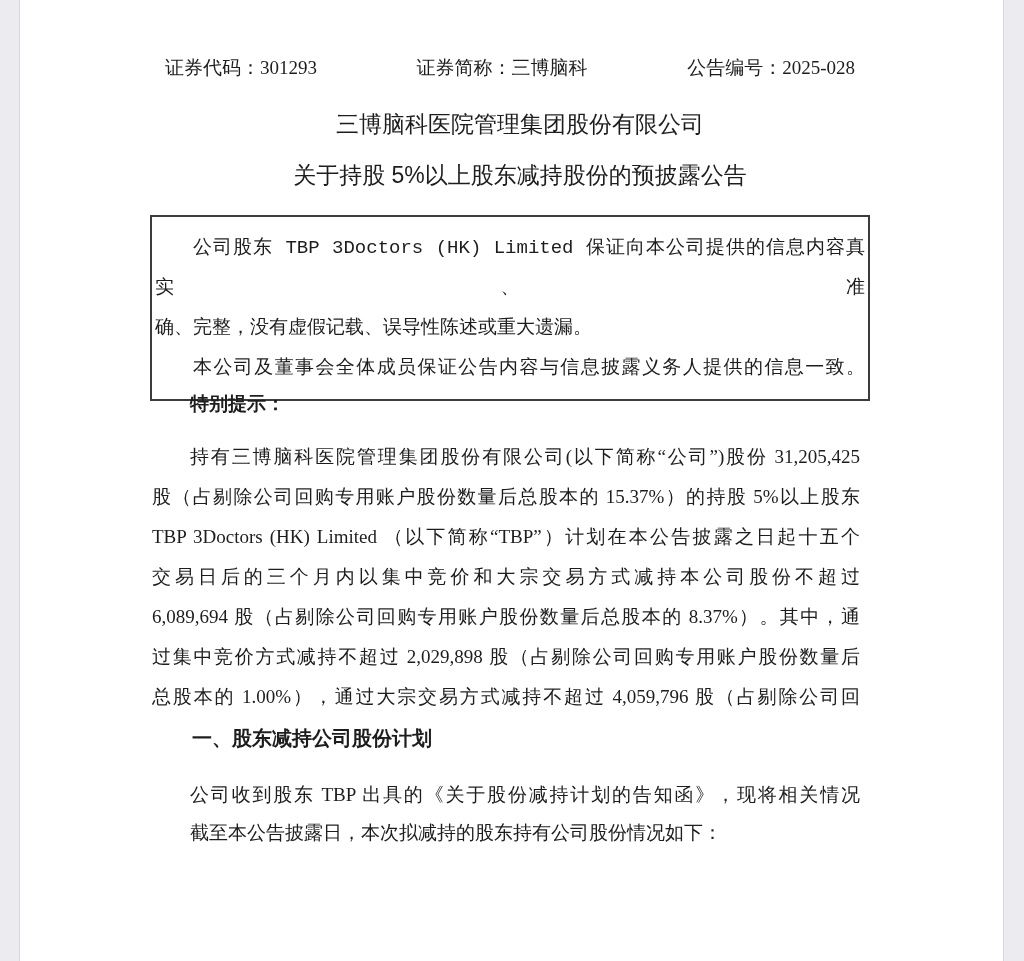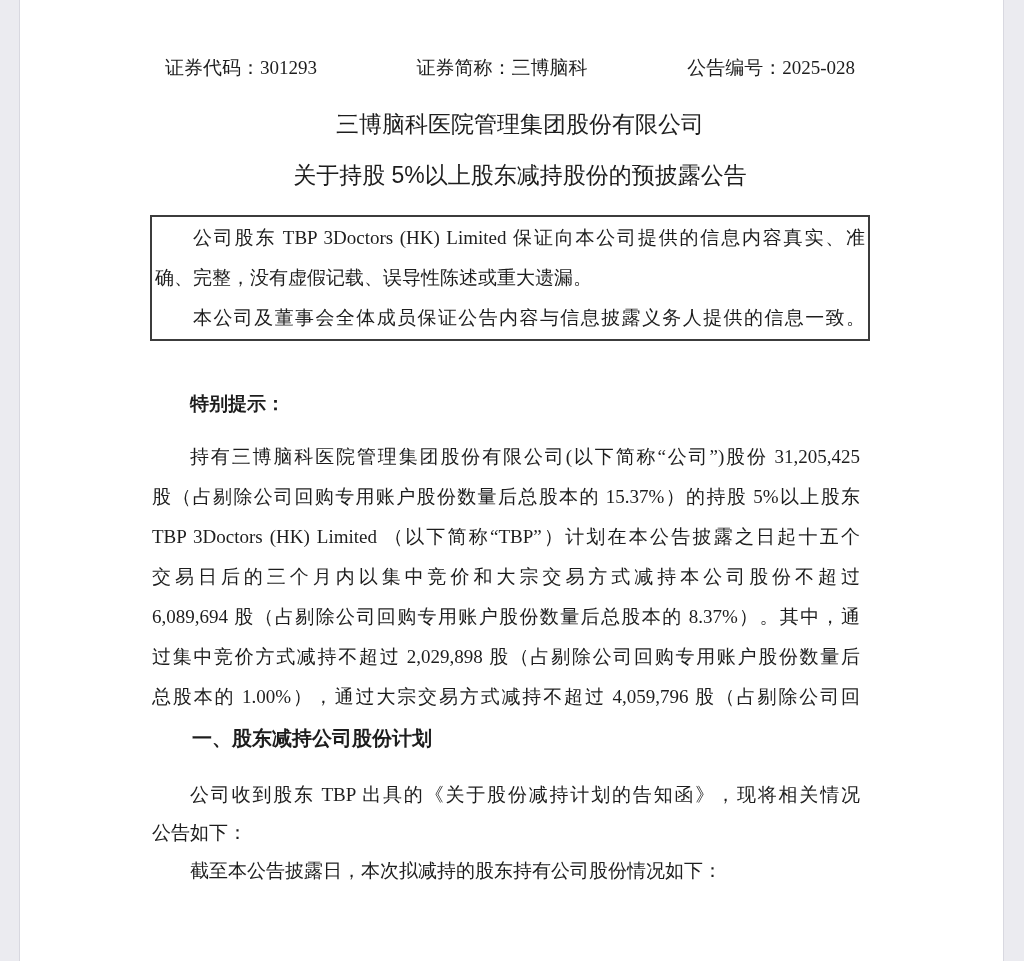--- a/index.html
+++ b/index.html
@@ -28,22 +28,22 @@
     position:absolute;left:20px;width:1000px;text-align:center;
     font-family:"Liberation Sans","DejaVu Sans",sans-serif;
     font-weight:normal;font-size:23px;line-height:30px;white-space:nowrap;
   }
   #title-line-1{top:109px;}
   #title-line-2{top:160px;}
 
   .notice-box{
     position:absolute;top:215px;left:150px;width:710px;
     border:2px solid var(--box-border);
-    padding:1px 3px;
-    font-size:19px;line-height:40px;
+    padding:11px 3px;
+    font-size:19px;line-height:40px;font-family:Liberation Mono, monospace;
   }
 
   .body-col{
     position:absolute;top:384px;left:152px;width:708px;
     font-size:19px;line-height:40px;
   }
 
   .line{width:100%;}
   .ind{text-indent:2em;}
   .fill{text-align:justify;text-align-last:justify;}
@@ -88,15 +88,14 @@
   <div class="line fill">股（占剔除公司回购专用账户股份数量后总股本的 15.37%）的持股 5%以上股东</div>
   <div class="line fill">TBP 3Doctors (HK) Limited （以下简称“TBP”）计划在本公告披露之日起十五个</div>
   <div class="line fill">交易日后的三个月内以集中竞价和大宗交易方式减持本公司股份不超过</div>
   <div class="line fill">6,089,694 股（占剔除公司回购专用账户股份数量后总股本的 8.37%）。其中，通</div>
   <div class="line fill">过集中竞价方式减持不超过 2,029,898 股（占剔除公司回购专用账户股份数量后</div>
   <div class="line fill">总股本的 1.00%），通过大宗交易方式减持不超过 4,059,796 股（占剔除公司回</div>
 
   <div class="h-section">一、股东减持公司股份计划</div>
 
   <div class="line lh38 ind fill">公司收到股东 TBP 出具的《关于股份减持计划的告知函》，现将相关情况</div>
-  <div class="line lh38">公告如下：</div>
   <div class="line lh38 ind">截至本公告披露日，本次拟减持的股东持有公司股份情况如下：</div>
 </div>
 
 </body></html>

